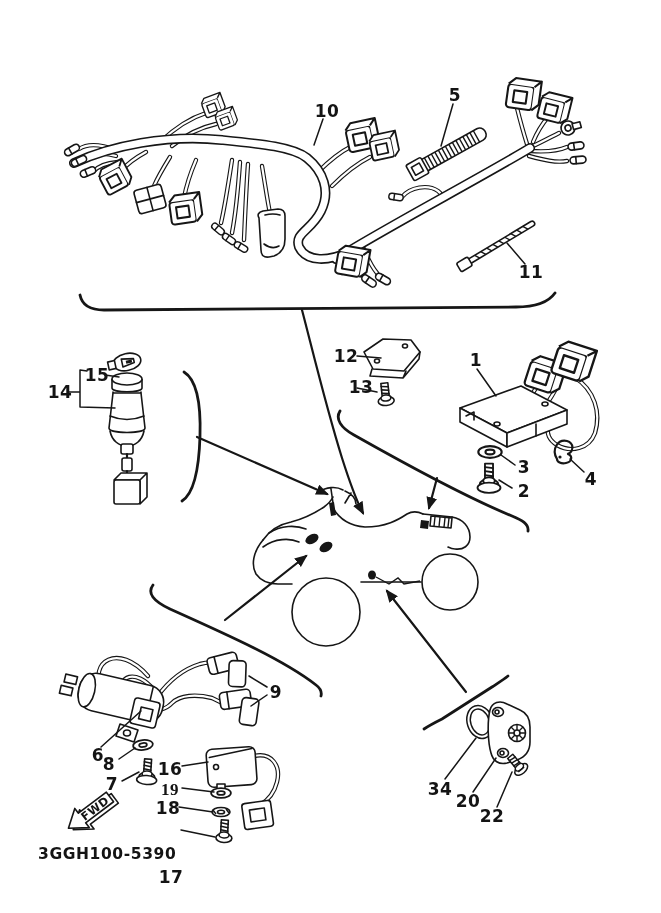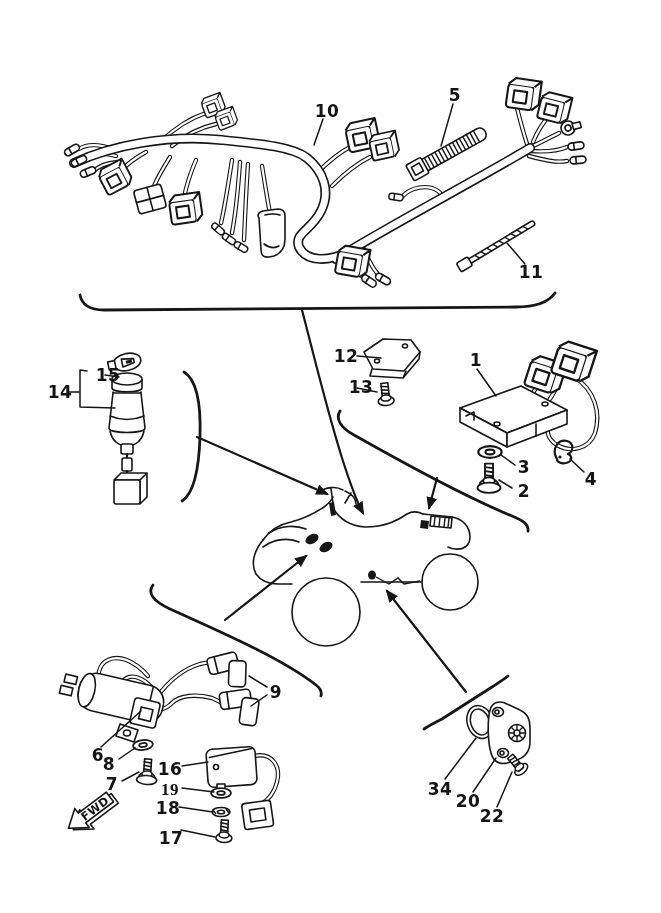--- a/index.html
+++ b/index.html
@@ -411,22 +411,23 @@
       <div class="callout" style="left: 455px; top: 95px;">5</div>
       <div class="callout" style="left: 98px; top: 755px;">6</div>
       <div class="callout" style="left: 112px; top: 784px;">7</div>
       <div class="callout" style="left: 109px; top: 764px;">8</div>
       <div class="callout" style="left: 276px; top: 692px;">9</div>
       <div class="callout" style="left: 327px; top: 111px;">10</div>
       <div class="callout" style="left: 531px; top: 272px;">11</div>
       <div class="callout" style="left: 346px; top: 356px;">12</div>
       <div class="callout" style="left: 361px; top: 387px; text-align: right;">13</div>
       <div class="callout" style="left: 60px; top: 392px;">14</div>
-      <div class="callout" style="left: 97px; top: 375px; margin-left: 11px;">15</div>
+      <div class="callout" style="left: 97px; top: 375px;">15</div>
       <div class="callout" style="left: 170px; top: 769px;">16</div>
-      <div class="callout" style="left: 171px; top: 838px;">17</div>
+      <div class="callout" style="left: 171px; top: 877px;">17</div>
       <div class="callout" style="left: 168px; top: 808px;">18</div>
       <div class="callout" style="left: 170px; top: 790px; font-family: Liberation Serif, serif;">19</div>
       <div class="callout" style="left: 468px; top: 801px;">20</div>
       <div class="callout" style="left: 440px; top: 789px;">34</div>
       <div class="callout" style="left: 492px; top: 816px;">22</div>
     </div>
+<div class="code">3GGH100-5390</div>
 </div>
 
 </body></html>

